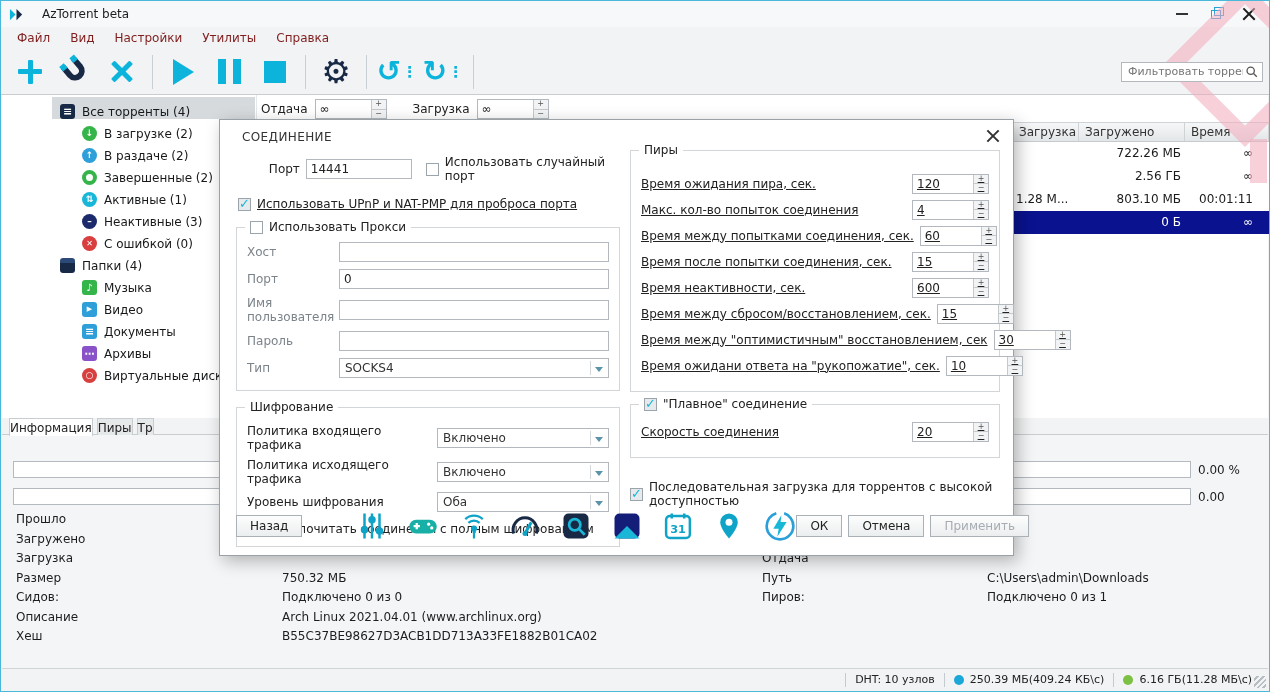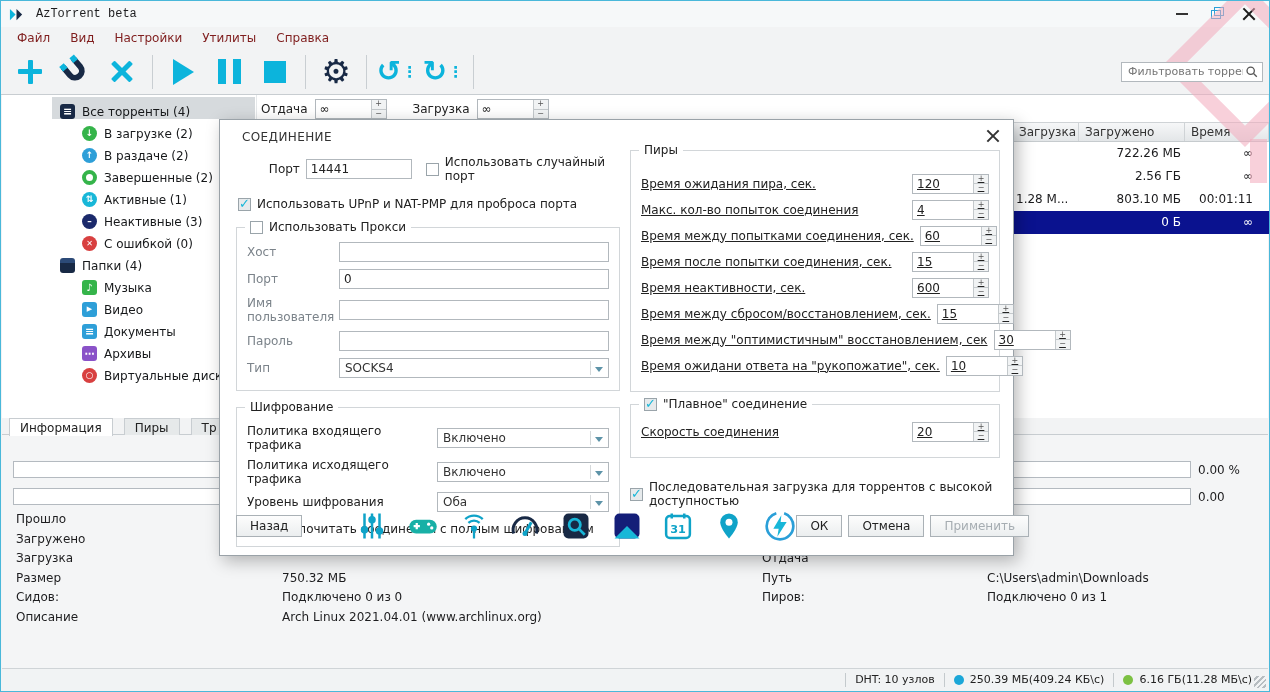--- a/index.html
+++ b/index.html
@@ -1,21 +1,21 @@
 <!DOCTYPE html>
 <html><head>
 <meta charset="utf-8">
 <style>
   html,body{margin:0;padding:0;background:#cfd8dc;font-family:"DejaVu Sans","Liberation Sans",sans-serif;}
   *{box-sizing:border-box;}
   #window{position:relative;width:1270px;height:692px;background:#f2f3f4;border:1px solid #49b8da;overflow:hidden;}
 
   
   .titlebar{height:26px;display:flex;align-items:center;padding:0 8px;background:#f6f8f9;font-size:12px;color:#1d1d1f;}
-  .titlebar .ttl{margin-left:12px;font-family:Liberation Mono, monospace;}
+  .titlebar .ttl{margin-left:18px;}
   .win-controls{margin-left:auto;display:flex;align-items:center;gap:16px;padding-right:4px;}
   .wc{width:18px;height:16px;display:flex;align-items:center;justify-content:center;cursor:default;}
   .wc-min i{display:block;width:12px;height:2px;background:#333;}
   .wc-max{position:relative;}
   .wc-max i{display:block;width:10px;height:9px;border:1.6px solid #2a9fd8;background:#fff;}
   .wc-max i::before{content:"";position:absolute;left:7px;top:1px;width:8px;height:7px;border:1.6px solid #2a9fd8;}
   .wc-close{position:relative;width:16px;height:16px;}
   .wc-close::before,.wc-close::after{content:"";position:absolute;left:0;top:7px;width:16px;height:2.2px;background:#1c1c1c;}
   .wc-close::before{transform:rotate(45deg);} .wc-close::after{transform:rotate(-45deg);}
 
@@ -99,21 +99,21 @@
   .trow{display:flex;height:23px;line-height:23px;color:#1b1b1d;background:#fff;}
   .trow.selected{background:#0a128f;color:#fff;}
   .td{white-space:nowrap;overflow:hidden;}
   .td.col-speed{padding-left:3px;}
   .td.col-dl{text-align:right;padding-right:4px;}
   .td.col-time{text-align:right;padding-right:16px;}
 
   
   .tabsline{position:absolute;left:1px;right:1px;top:433px;height:1px;background:#c8cdd1;}
   .tabsbar{position:absolute;left:8px;top:417px;display:flex;font-size:12px;color:#222;z-index:2;}
-  .tab{padding:1px 10px 0;height:17px;line-height:16px;background:#e6e9ea;border:1px solid #c8cdd1;border-bottom:none;margin-right:11px;cursor:default;}
+  .tab{padding:1px 0 0;height:17px;line-height:16px;background:#e6e9ea;border:1px solid #c8cdd1;border-bottom:none;margin-right:4px;cursor:default;}
   .tab.active{background:#fff;height:18px;}
 
   
   .details{position:absolute;left:1px;right:1px;top:434px;height:234px;background:#f4f5f6;font-size:12px;color:#1d1d1f;}
   .pbar{position:absolute;left:11px;width:1178px;height:17px;border:1px solid #b4bac0;background:#fff;}
   .pbv{position:absolute;left:1196px;white-space:nowrap;}
   .drow{position:absolute;white-space:nowrap;}
   .drow .dlabel{display:inline-block;}
   .drow.leftcol{left:14px;} .drow.leftcol .dlabel{width:266px;}
   .drow.rightcol{left:760px;} .drow.rightcol .dlabel{width:225px;}
@@ -145,21 +145,21 @@
   .combo::after{content:"";position:absolute;right:5px;top:8px;border-left:4px solid transparent;border-right:4px solid transparent;border-top:5px solid #5d93a8;}
 
   .group{position:relative;border:1px solid #d2d6d9;padding:14px 10px 10px;}
   .glegend{position:absolute;top:-8px;left:8px;background:#fff;padding:0 5px;display:flex;align-items:center;gap:6px;white-space:nowrap;}
 
   .port-row{display:flex;align-items:center;margin:5px 0 14px;}
   .port-row .plab{width:70px;text-align:right;margin-right:6px;}
   .port-row input{width:106px;}
   .port-row .cbrow{margin-left:14px;}
 
-  .upnp-row{margin:9px 2px 16px;}
+  .upnp-row{margin:9px 2px 16px;text-decoration:underline;}
 
   .proxy-group .frow{display:flex;align-items:center;margin-bottom:7px;}
   .proxy-group .frow:last-child{margin-bottom:2px;}
   .proxy-group .flab{width:92px;color:#7b838a;flex:none;}
   .proxy-group .tinput,.proxy-group .combo{flex:1;}
   .enc-group{margin-top:16px;padding-top:16px;}
   .enc-group .frow{display:flex;align-items:center;margin-bottom:6px;}
   .enc-group .flab{width:190px;flex:none;}
   .enc-group .combo{flex:1;}
   .enc-group .cbrow{margin-top:10px;}
@@ -388,20 +388,21 @@
     <span class="pbv" style="top:28px">0.00 %</span>
     <div class="pbar" style="top:53px"></div>
     <span class="pbv" style="top:55px">0.00</span>
 
     <div class="drow leftcol" style="top:77px"><span class="dlabel">Прошло</span><span class="dvalue"></span></div>
     <div class="drow leftcol" style="top:97px"><span class="dlabel">Загружено</span><span class="dvalue"></span></div>
     <div class="drow leftcol" style="top:116px"><span class="dlabel">Загрузка</span><span class="dvalue"></span></div>
     <div class="drow leftcol" style="top:136px"><span class="dlabel">Размер</span><span class="dvalue">750.32 МБ</span></div>
     <div class="drow leftcol" style="top:155px"><span class="dlabel">Сидов:</span><span class="dvalue">Подключено 0 из 0</span></div>
     <div class="drow leftcol" style="top:175px"><span class="dlabel">Описание</span><span class="dvalue">Arch Linux 2021.04.01 (www.archlinux.org)</span></div>
+    <div class="drow leftcol" style="top:194px"><span class="dlabel">Хеш</span><span class="dvalue">B55C37BE98627D3ACB1DD713A33FE1882B01CA02</span></div>
 
     <div class="drow rightcol" style="top:116px"><span class="dlabel">Отдача</span><span class="dvalue"></span></div>
     <div class="drow rightcol" style="top:136px"><span class="dlabel">Путь</span><span class="dvalue">C:\Users\admin\Downloads</span></div>
     <div class="drow rightcol" style="top:155px"><span class="dlabel">Пиров:</span><span class="dvalue">Подключено 0 из 1</span></div>
   </div>
 
   <div class="statusbar">
     <span class="sbsep"></span>
     <span>DHT: 10 узлов</span>
     <span class="sbsep"></span>

